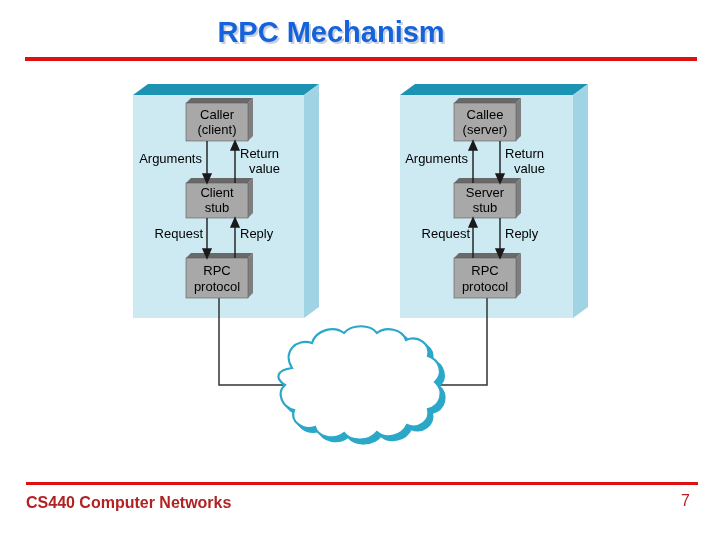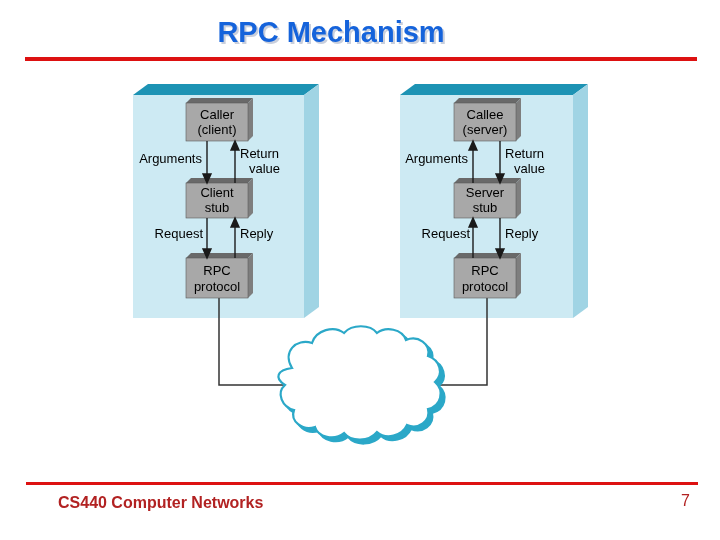--- a/index.html
+++ b/index.html
@@ -35,21 +35,20 @@
     left: 26px; top: 482px;
     width: 672px; height: 3px;
     background: #DD1111;
   }
   .footer-text {
     position: absolute;
     left: 26px; top: 494px;
     font-size: 16px;
     font-weight: bold;
     color: #B22222;
-    margin-left: 32px;
   }
   .page-number {
     position: absolute;
     right: 30px; top: 492px;
     font-size: 16px;
     color: #B22222;
   }
   text {
     font-family: "Liberation Sans", sans-serif;
     fill: #000000;

